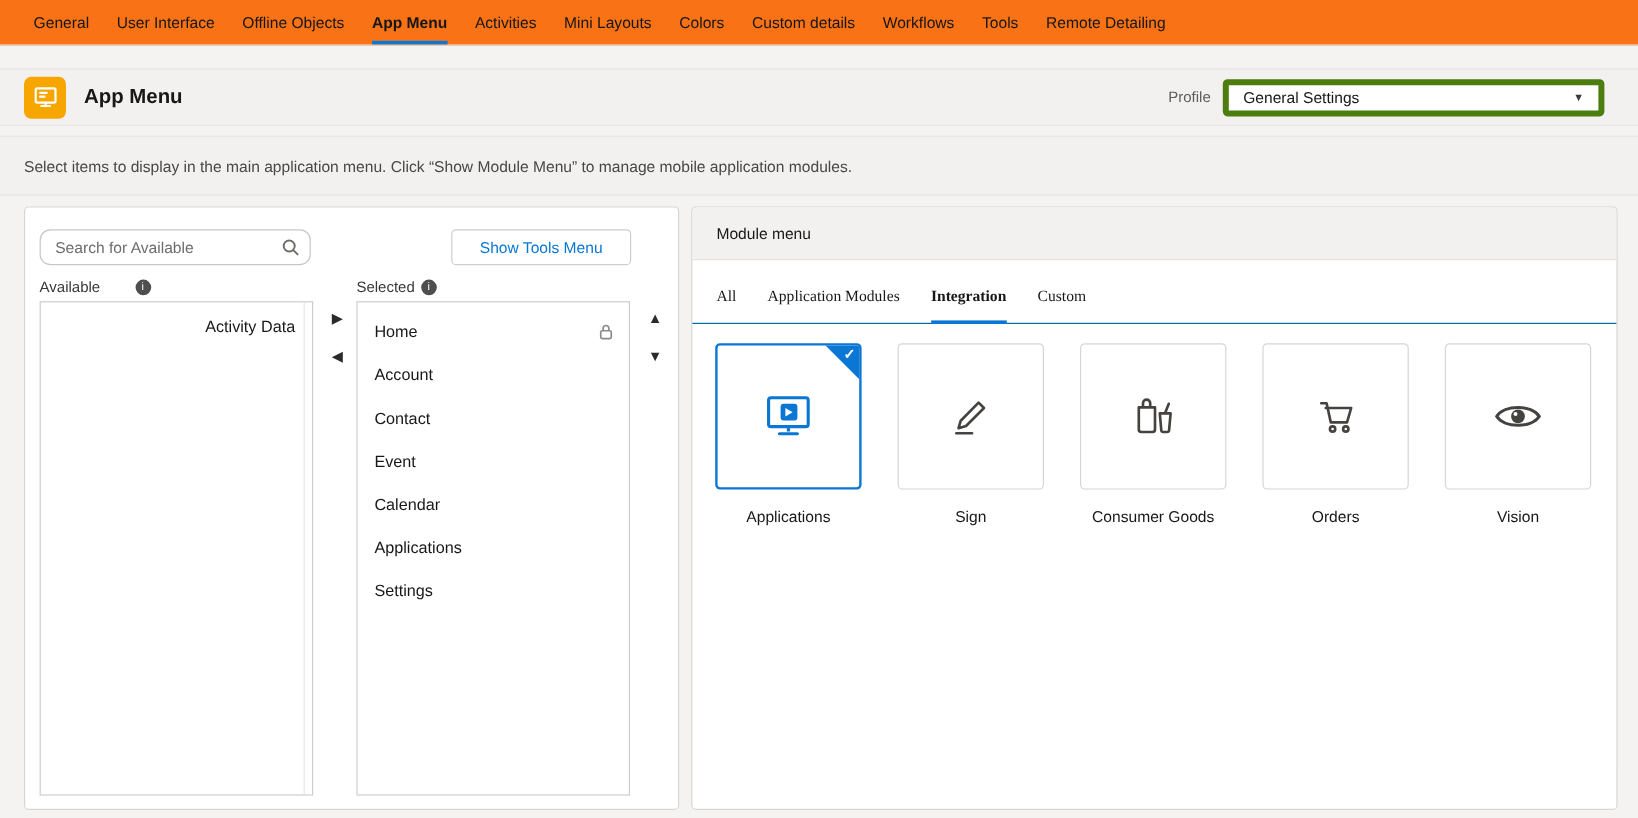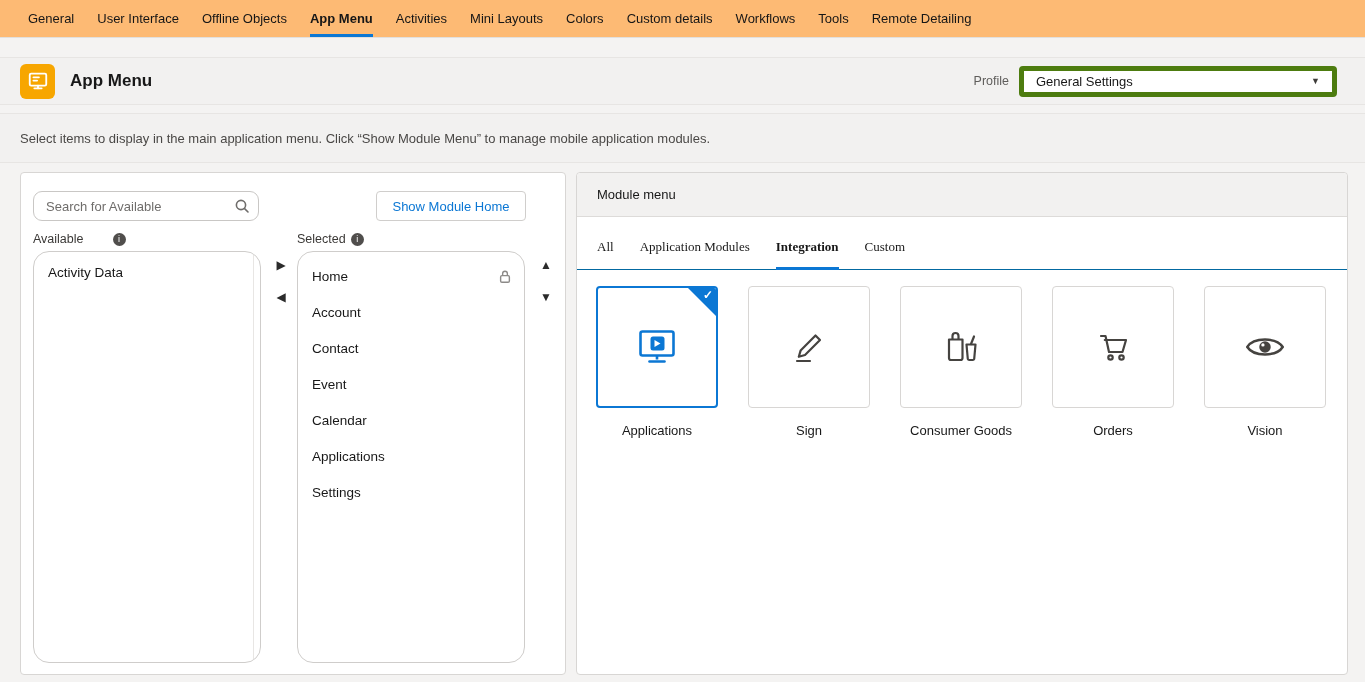--- a/index.html
+++ b/index.html
@@ -8,21 +8,21 @@
     font-family: "Liberation Sans", sans-serif;
     background: #f4f3f2;
     position: relative;
     overflow: hidden;
     color: #181818;
   }
 
   
   .topnav {
     position: absolute; top: 0; left: 0; width: 100%; height: 38px;
-    background: #fdba74; border-bottom: 1px solid #e2e0de;
+    background: #f97316; border-bottom: 1px solid #e2e0de;
     display: flex; align-items: stretch; padding-left: 28px; gap: 23px;
   }
   .nav-item {
     display: flex; align-items: center; font-size: 13px; color: #161616;
     border-bottom: 3px solid transparent; padding-top: 3px; cursor: pointer;
     white-space: nowrap; text-decoration: none;
   }
   .nav-item.active { font-weight: bold; border-bottom-color: #0b77d4; }
 
   
@@ -74,21 +74,21 @@
   .list-label { position: absolute; font-size: 12.5px; color: #3a3836; display: flex; align-items: center; gap: 5px; }
   .available-label { left: 12px; top: 59px; gap: 29px; }
   .selected-label  { left: 276px; top: 59px; }
   .info-icon {
     width: 13px; height: 13px; border-radius: 50%; background: #504e4c; color: #fff;
     font-size: 9px; font-style: normal; display: inline-flex; align-items: center;
     justify-content: center; cursor: pointer;
   }
   .list-box {
     position: absolute; top: 78px; width: 228px; height: 412px;
-    background: #fff; border: 1px solid #cfcdcb; border-radius: 16px; overflow: hidden;
+    background: #fff; border: 1px solid #cfcdcb; border-radius: 0; overflow: hidden; text-align: right;
   }
   .available-box { left: 12px; }
   .selected-box  { left: 276px; padding-top: 6px; }
   .scroll-track { position: absolute; top: 0; right: 0; width: 7px; height: 100%; border-left: 1px solid #e8e6e4; }
   .avail-item { padding: 13px 14px; font-size: 13.5px; cursor: pointer; }
   .sel-item { height: 36px; display: flex; align-items: center; padding: 0 12px 0 14px; font-size: 13.5px; cursor: pointer; }
   .sel-item .lock { margin-left: auto; line-height: 0; }
   .transfer-col { position: absolute; left: 249px; top: 83px; width: 22px; display: flex; flex-direction: column; gap: 14px; align-items: center; }
   .updown-col  { position: absolute; left: 514px; top: 83px; width: 22px; display: flex; flex-direction: column; gap: 14px; align-items: center; }
   .arrow-btn { background: none; border: none; font-size: 12px; color: #2b2b2b; cursor: pointer; padding: 2px; font-family: inherit; }
@@ -167,21 +167,21 @@
   <div class="search-wrap">
     <input class="search-input" type="text" placeholder="Search for Available" style="">
     <span class="search-icon">
       <svg width="16" height="16" viewBox="0 0 16 16" fill="none" stroke="#6f6d6b" stroke-width="1.6" stroke-linecap="round">
         <circle cx="7" cy="7" r="4.6"></circle>
         <path d="M10.6 10.6 L14 14"></path>
       </svg>
     </span>
   </div>
 
-  <button class="smm-button">Show Module Home</button>
+  <button class="smm-button">Show Tools Menu</button>
 
   <div class="list-label available-label">
     <span>Available</span>
     <i class="info-icon">i</i>
   </div>
 
   <div class="list-label selected-label">
     <span>Selected</span>
     <i class="info-icon">i</i>
   </div>

